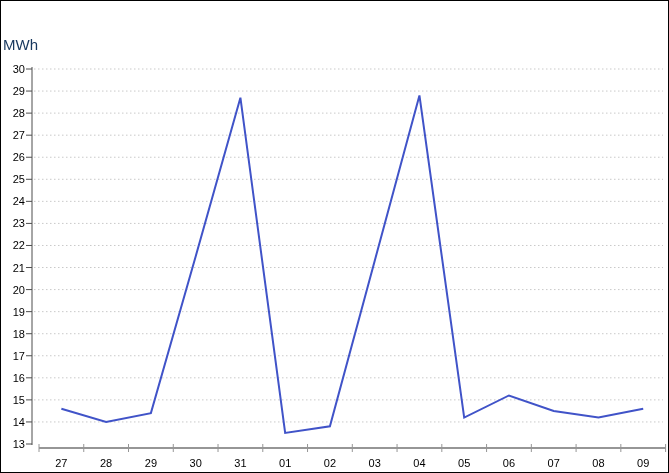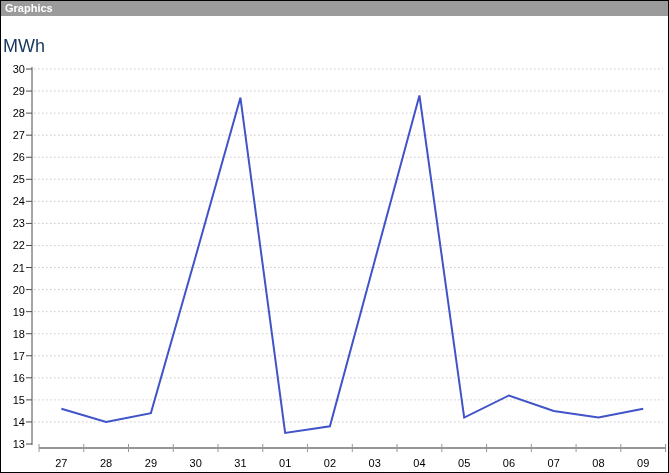--- a/index.html
+++ b/index.html
@@ -23,40 +23,37 @@
     color: #ffffff;
     font-size: 11px;
     font-weight: bold;
     line-height: 15px;
     padding-left: 4px;
   }
   .ylabel {
     position: absolute;
     left: 2px;
     top: 35px;
-    font-size: 18px;
+    font-size: 15px;
     color: #17375e;
   }
   svg.chart {
     position: absolute;
     top: 0; left: 0;
   }
   text {
     font-family: "Liberation Sans", sans-serif;
     font-size: 11px;
     fill: #000000;
   }
 </style>
 </head>
 <body>
 
 <div class="window">
-  <div class="titlebar">
-    <span>Graphics</span>
-  </div>
   <div class="ylabel">MWh</div>
   <svg class="chart" id="chart" width="669" height="473">
       <g>
         <line x1="33" x2="662" y1="420.94117647058823" y2="420.94117647058823" stroke="#c9c9c9" stroke-width="1" stroke-dasharray="1.5 2.5"></line>
         <line x1="33" x2="662" y1="398.88235294117646" y2="398.88235294117646" stroke="#c9c9c9" stroke-width="1" stroke-dasharray="1.5 2.5"></line>
         <line x1="33" x2="662" y1="376.8235294117647" y2="376.8235294117647" stroke="#c9c9c9" stroke-width="1" stroke-dasharray="1.5 2.5"></line>
         <line x1="33" x2="662" y1="354.7647058823529" y2="354.7647058823529" stroke="#c9c9c9" stroke-width="1" stroke-dasharray="1.5 2.5"></line>
         <line x1="33" x2="662" y1="332.70588235294116" y2="332.70588235294116" stroke="#c9c9c9" stroke-width="1" stroke-dasharray="1.5 2.5"></line>
         <line x1="33" x2="662" y1="310.6470588235294" y2="310.6470588235294" stroke="#c9c9c9" stroke-width="1" stroke-dasharray="1.5 2.5"></line>
         <line x1="33" x2="662" y1="288.5882352941177" y2="288.5882352941177" stroke="#c9c9c9" stroke-width="1" stroke-dasharray="1.5 2.5"></line>

